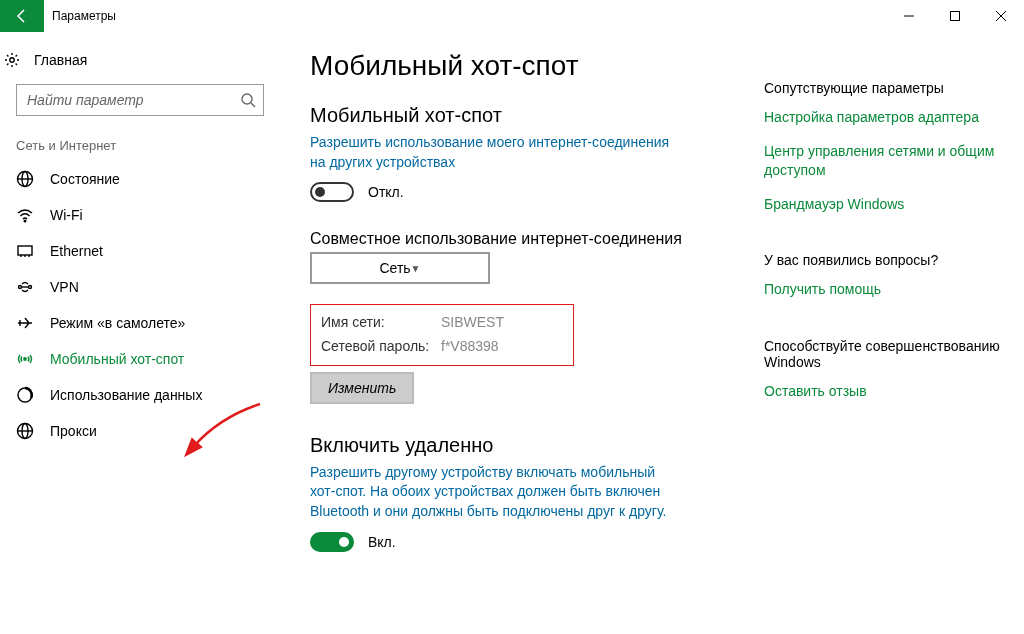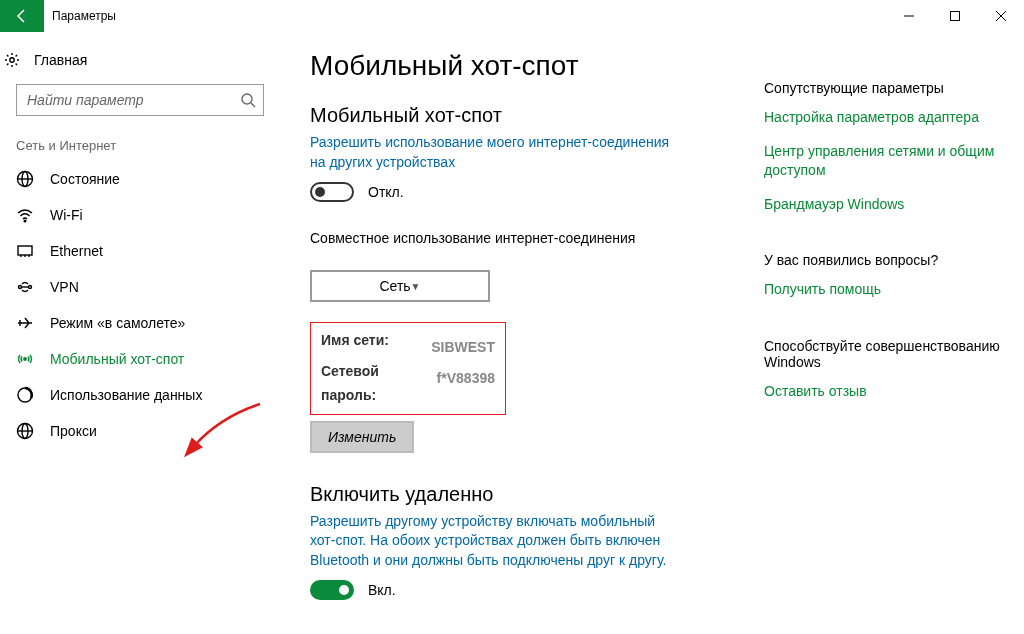--- a/index.html
+++ b/index.html
@@ -34,27 +34,27 @@
   .main-col { flex: 1; max-width: 450px; }
   .page-title { font-size: 28px; font-weight: 300; margin-bottom: 22px; }
   .sub-title { font-size: 20px; font-weight: 400; margin-bottom: 6px; }
   .desc { font-size: 14px; color: #0369a1; line-height: 1.4; margin-bottom: 10px; max-width: 370px; }
   .toggle-row { display: flex; align-items: center; gap: 14px; margin-bottom: 28px; }
   .toggle { width: 44px; height: 20px; border: 2px solid #333; border-radius: 10px; position: relative; cursor: pointer; }
   .toggle .knob { width: 10px; height: 10px; background: #333; border-radius: 50%; position: absolute; top: 3px; left: 3px; }
   .toggle.on { background: #0a8a3a; border-color: #0a8a3a; }
   .toggle.on .knob { background: #fff; left: auto; right: 3px; }
   .toggle-label { font-size: 14px; }
-  .section-label { font-size: 14px; margin-bottom: 24px; }
+  .section-label { font-size: 16px; margin-bottom: 4px; }
   .select-box { width: 180px; height: 32px; border: 2px solid #999; display: flex; align-items: center; justify-content: center; padding: 0 16px; font-size: 14px; cursor: pointer; margin-bottom: 20px; }
   .select-box .chev { font-size: 10px; color: #555; }
-  .info-box { border: 1.5px solid #e01b1b; padding: 6px 10px; margin-bottom: 2px; width: 196px; font-weight: bold; }
+  .info-box { border: 1.5px solid #e01b1b; padding: 6px 10px; margin-bottom: 2px; width: 264px; }
   .info-row { display: flex; font-size: 14px; line-height: 1.7; }
   .info-row .lbl { width: 120px; color: #333; }
-  .info-row .val { color: #888; margin-top: 7px; }
+  .info-row .val { color: #888; }
   .edit-btn { background: #ccc; border: 2px solid #bbb; padding: 6px 16px; font-size: 14px; cursor: pointer; margin-top: 4px; margin-bottom: 30px; font-style: italic; }
 
   
   .right-col { width: 240px; padding-top: 30px; }
   .right-col h4 { font-size: 14px; font-weight: 400; margin-bottom: 12px; }
   .right-col a { display: block; font-size: 14px; color: #0a8a3a; text-decoration: none; margin-bottom: 14px; line-height: 1.4; cursor: pointer; }
   .right-col .spacer { height: 24px; }
 
   
   .arrow-anno { position: absolute; left: 190px; top: 402px; pointer-events: none; }

